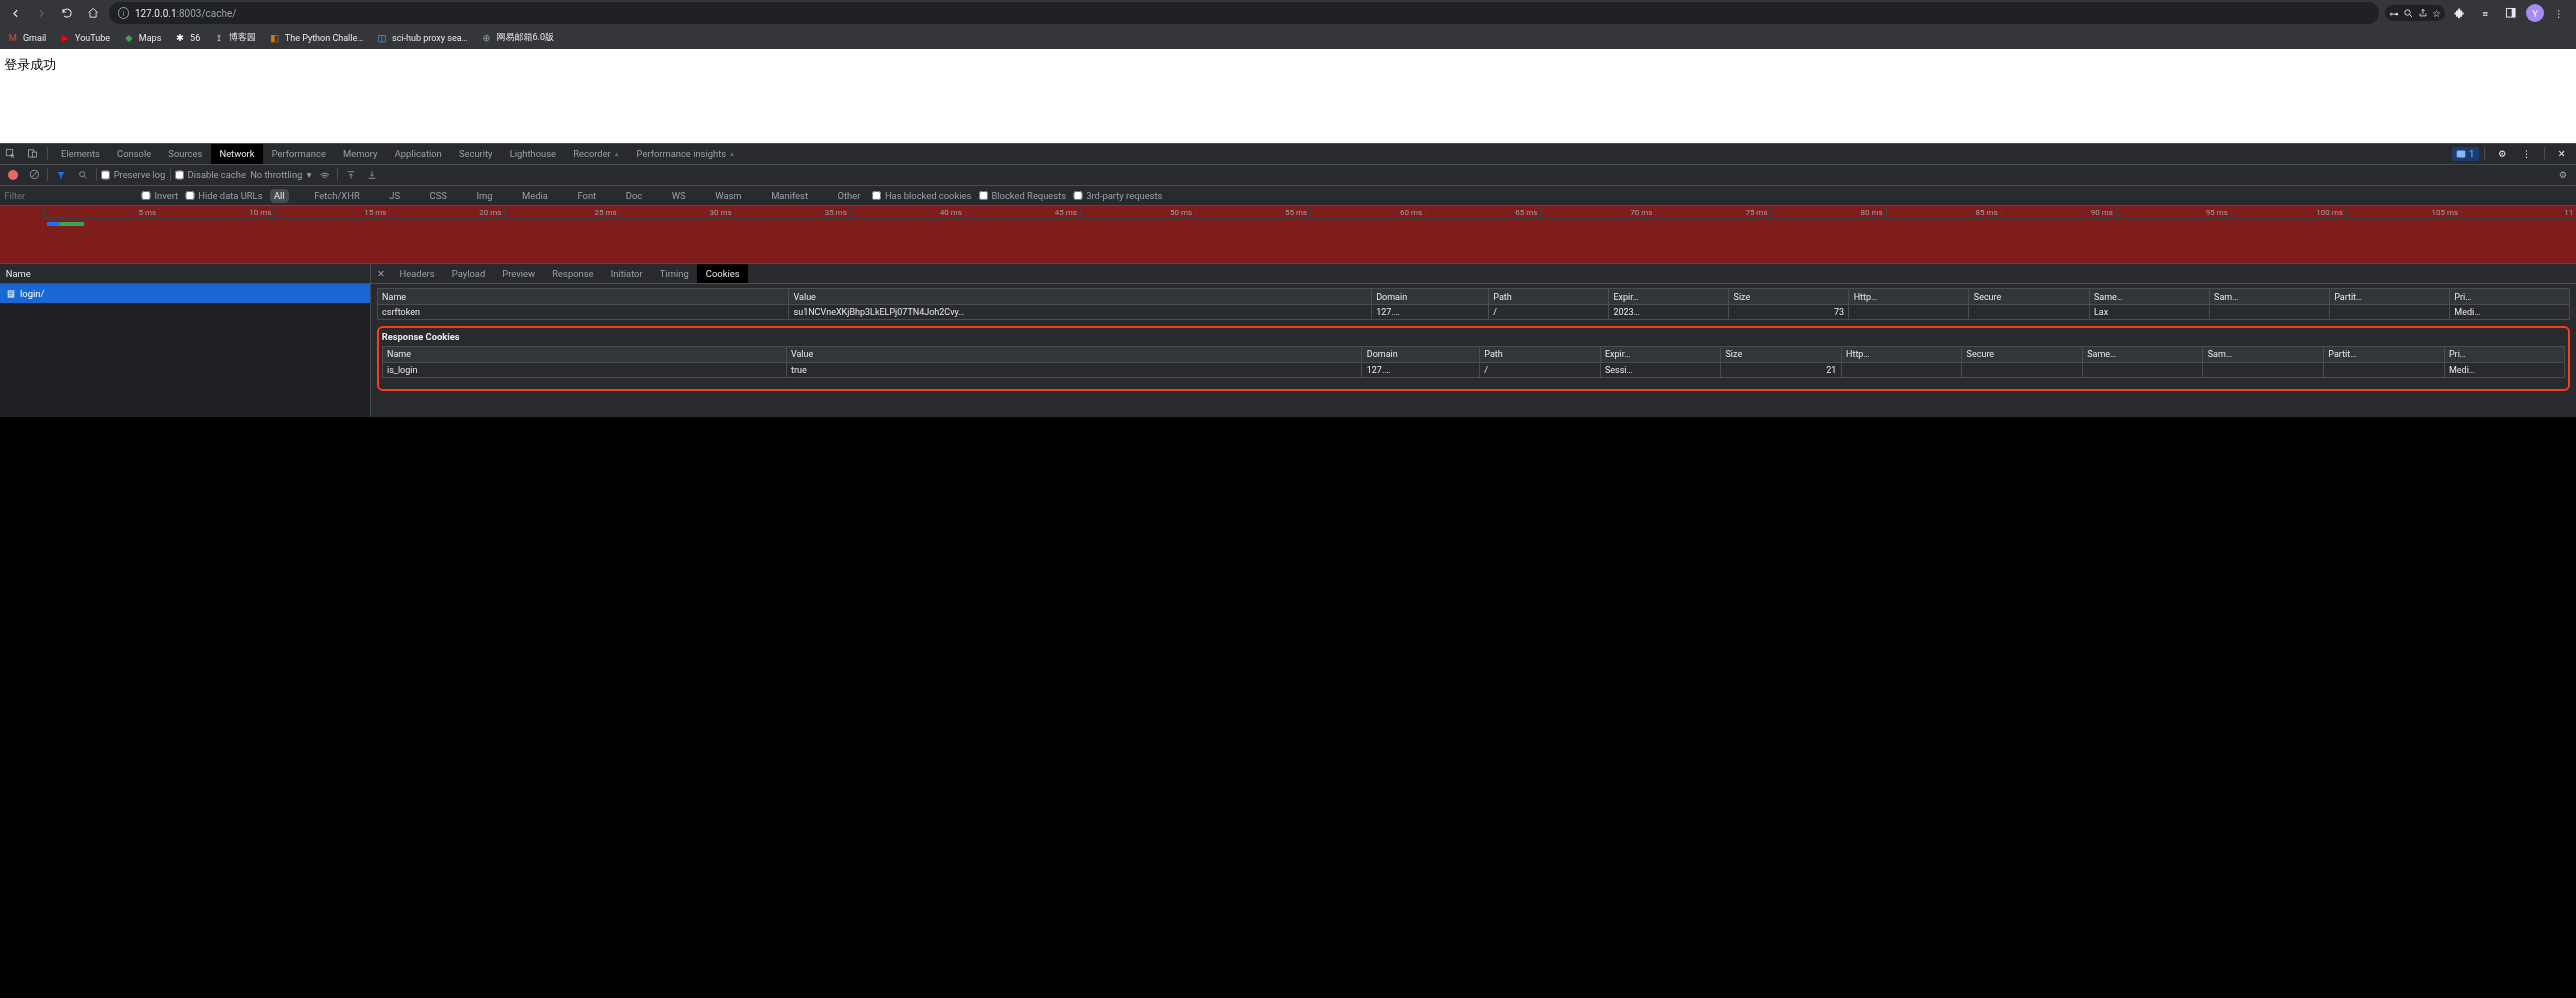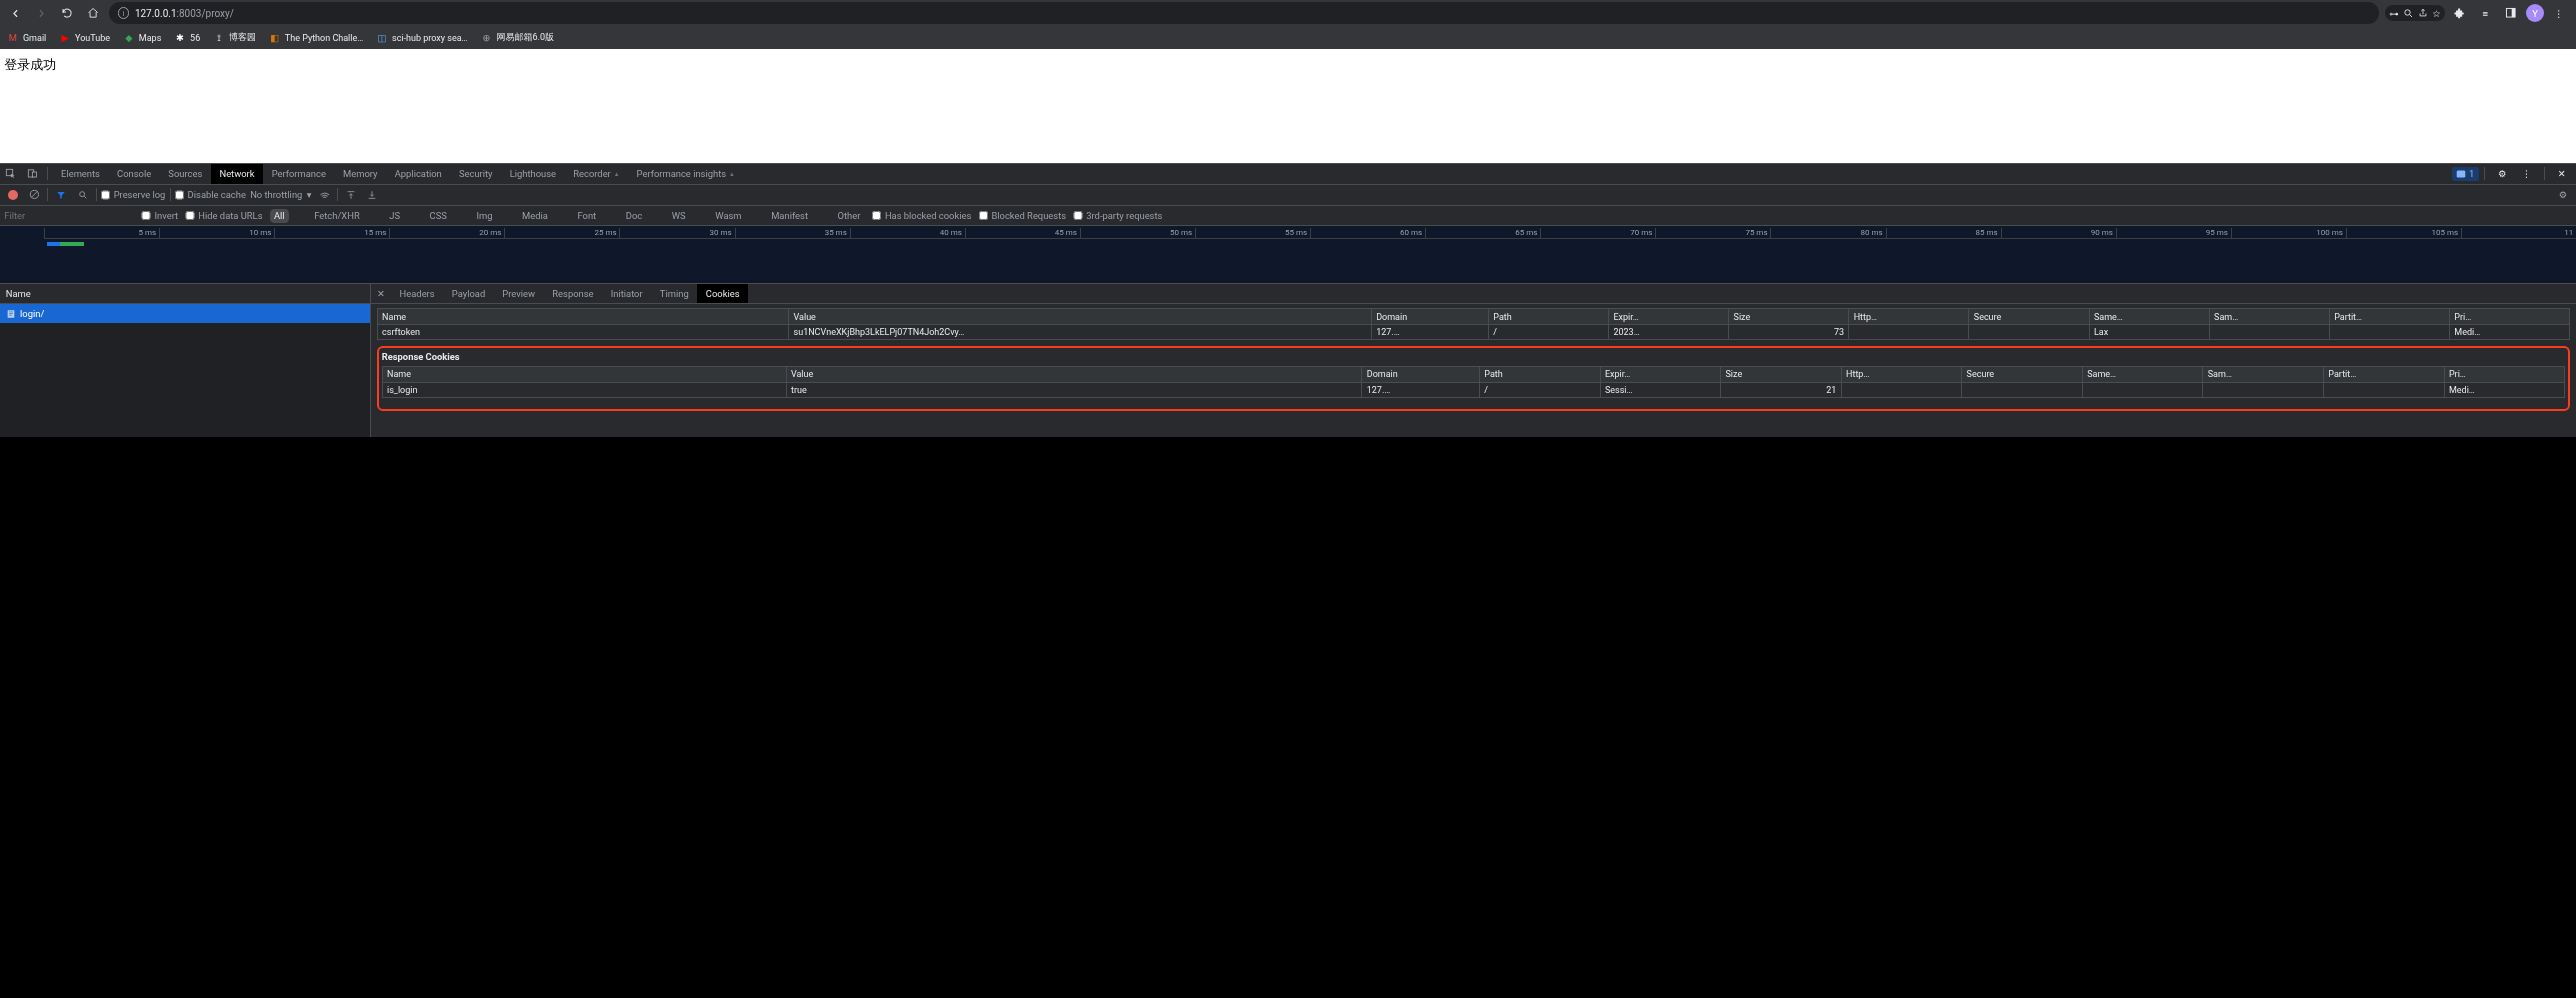--- a/index.html
+++ b/index.html
@@ -17,21 +17,21 @@
 .toolbar-icon { width: 23px; height: 23px; display: flex; align-items: center; justify-content: center; color: #e8eaed; border-radius: 50%; }
 .prof-icon { width: 18.7px; height: 18.7px; background: #a78bfa; color: #fff; border-radius: 50%; display: flex; align-items: center; justify-content: center; font-size: 9.4px; }
 .star-wrap { background: #202124; border-radius: 11.5px; padding: 2.9px 4.3px; display: flex; gap: 4.3px; align-items: center; }
 
 
 .bookmarks-bar { background: #35363a; height: 23px; display: flex; align-items: center; padding: 0 7.2px; gap: 13px; }
 .bookmark-item { display: flex; align-items: center; gap: 4.3px; color: #e8eaed; font-size: 9px; white-space: nowrap; }
 .bm-icon { width: 11.5px; height: 11.5px; display: flex; align-items: center; justify-content: center; font-size: 9.4px; }
 
 
-.page-content { background: #fff; color: #000; height: 114px; padding: 7.2px 4.3px; font-size: 13px; font-family: serif; }
+.page-content { background: #fff; color: #000; height: 94px; padding: 7.2px 4.3px; font-size: 13px; font-family: serif; }
 
 
 .dev-header { background: #292a2d; height: 21.6px; display: flex; align-items: center; border-top: 0.7px solid #494c50; border-bottom: 0.7px solid #494c50; }
 .dev-header-left { display: flex; align-items: center; height: 100%; }
 .dev-picker { width: 21.6px; height: 100%; display: flex; align-items: center; justify-content: center; color: #9aa0a6; }
 .dev-tabs { display: flex; height: 100%; }
 .dev-tab { padding: 0 8.6px; display: flex; align-items: center; color: #9aa0a6; height: 100%; white-space: nowrap; gap: 2.9px; }
 .dev-tab.active { background: #000; color: #e8eaed; }
 .dev-header-right { margin-left: auto; display: flex; align-items: center; gap: 1.4px; padding-right: 2.9px; }
 .dev-issues { display: flex; align-items: center; gap: 2.9px; background: #1a3d6e; padding: 1.4px 4.3px; border-radius: 2.2px; color: #8ab4f8; }
@@ -47,21 +47,21 @@
 .net-throttle { display: flex; align-items: flex-start; color: #9aa0a6; gap: 4.3px; }
 
 
 .filter-bar { background: #292a2d; height: 20px; display: flex; align-items: center; padding: 0 4.3px; gap: 7.2px; border-bottom: 0.7px solid #494c50; }
 .filter-input { background: transparent; border: none; color: #9aa0a6; width: 130px; outline: none; font-size: 9.4px; }
 .type-filters { display: flex; gap: 21px; }
 .type-filter { padding: 1.4px 4.3px; border-radius: 4.3px; color: #9aa0a6; }
 .type-filter.active { background: #4a4b4f; color: #e8eaed; }
 
 
-.timeline { background: #0f172a; height: 58px; border-bottom: 0.7px solid #494c50; position: relative; padding-left: 44px; }
+.timeline { background: #7f1d1d; height: 58px; border-bottom: 0.7px solid #494c50; position: relative; padding-left: 44px; }
 .timeline-ticks { display: flex; padding: 1.4px 0 0 0; border-bottom: 0.7px solid #3c4043; height: 13px; }
 .tick { flex: 1; text-align: right; color: #9aa0a6; font-size: 8px; padding-right: 2.9px; border-left: 0.7px solid #3c4043; }
 .timeline-body { height: 45px; position: relative; }
 .tl-bar { position: absolute; top: 2.9px; left: 2.9px; height: 4.3px; display: flex; }
 .tl-s1 { width: 13px; height: 4.3px; background: #1a73e8; }
 .tl-s2 { width: 24.5px; height: 4.3px; background: #34a853; }
 
 
 .net-split { display: flex; height: 153px; }
 .net-list { width: 371px; display: flex; flex-direction: column; border-right: 0.7px solid #494c50; }
@@ -108,21 +108,21 @@
         <path d="M4 12a8 8 0 1 1 2.3 5.6M4 4v6h6" stroke="#e8eaed" stroke-width="2" fill="none"></path>
       </svg>
     </div>
   <div class="nav-btn">
       <svg width="12.2" height="12.2" viewBox="0 0 24 24">
         <path d="M3 11l9-8 9 8M6 10v10h12V10" stroke="#e8eaed" stroke-width="1.8" fill="none"></path>
       </svg>
     </div>
   <div class="url-bar">
     <span class="url-info-icon">i</span>
-    <span class="url-text"><span>127.0.0.1</span><span class="dim">:8003</span><span class="dim">/proxy/</span></span>
+    <span class="url-text"><span>127.0.0.1</span><span class="dim">:8003</span><span class="dim">/cache/</span></span>
   </div>
   <div class="toolbar-right">
     <div class="star-wrap">
       <span class="toolbar-icon" style="width:auto;height:auto">⊶</span>
       <span class="toolbar-icon" style="width:auto;height:auto">
           <svg width="10.8" height="10.8" viewBox="0 0 24 24">
             <circle cx="10" cy="10" r="6" stroke="#e8eaed" stroke-width="2" fill="none"></circle>
             <path d="M15 15l5 5" stroke="#e8eaed" stroke-width="2"></path>
           </svg>
         </span>

